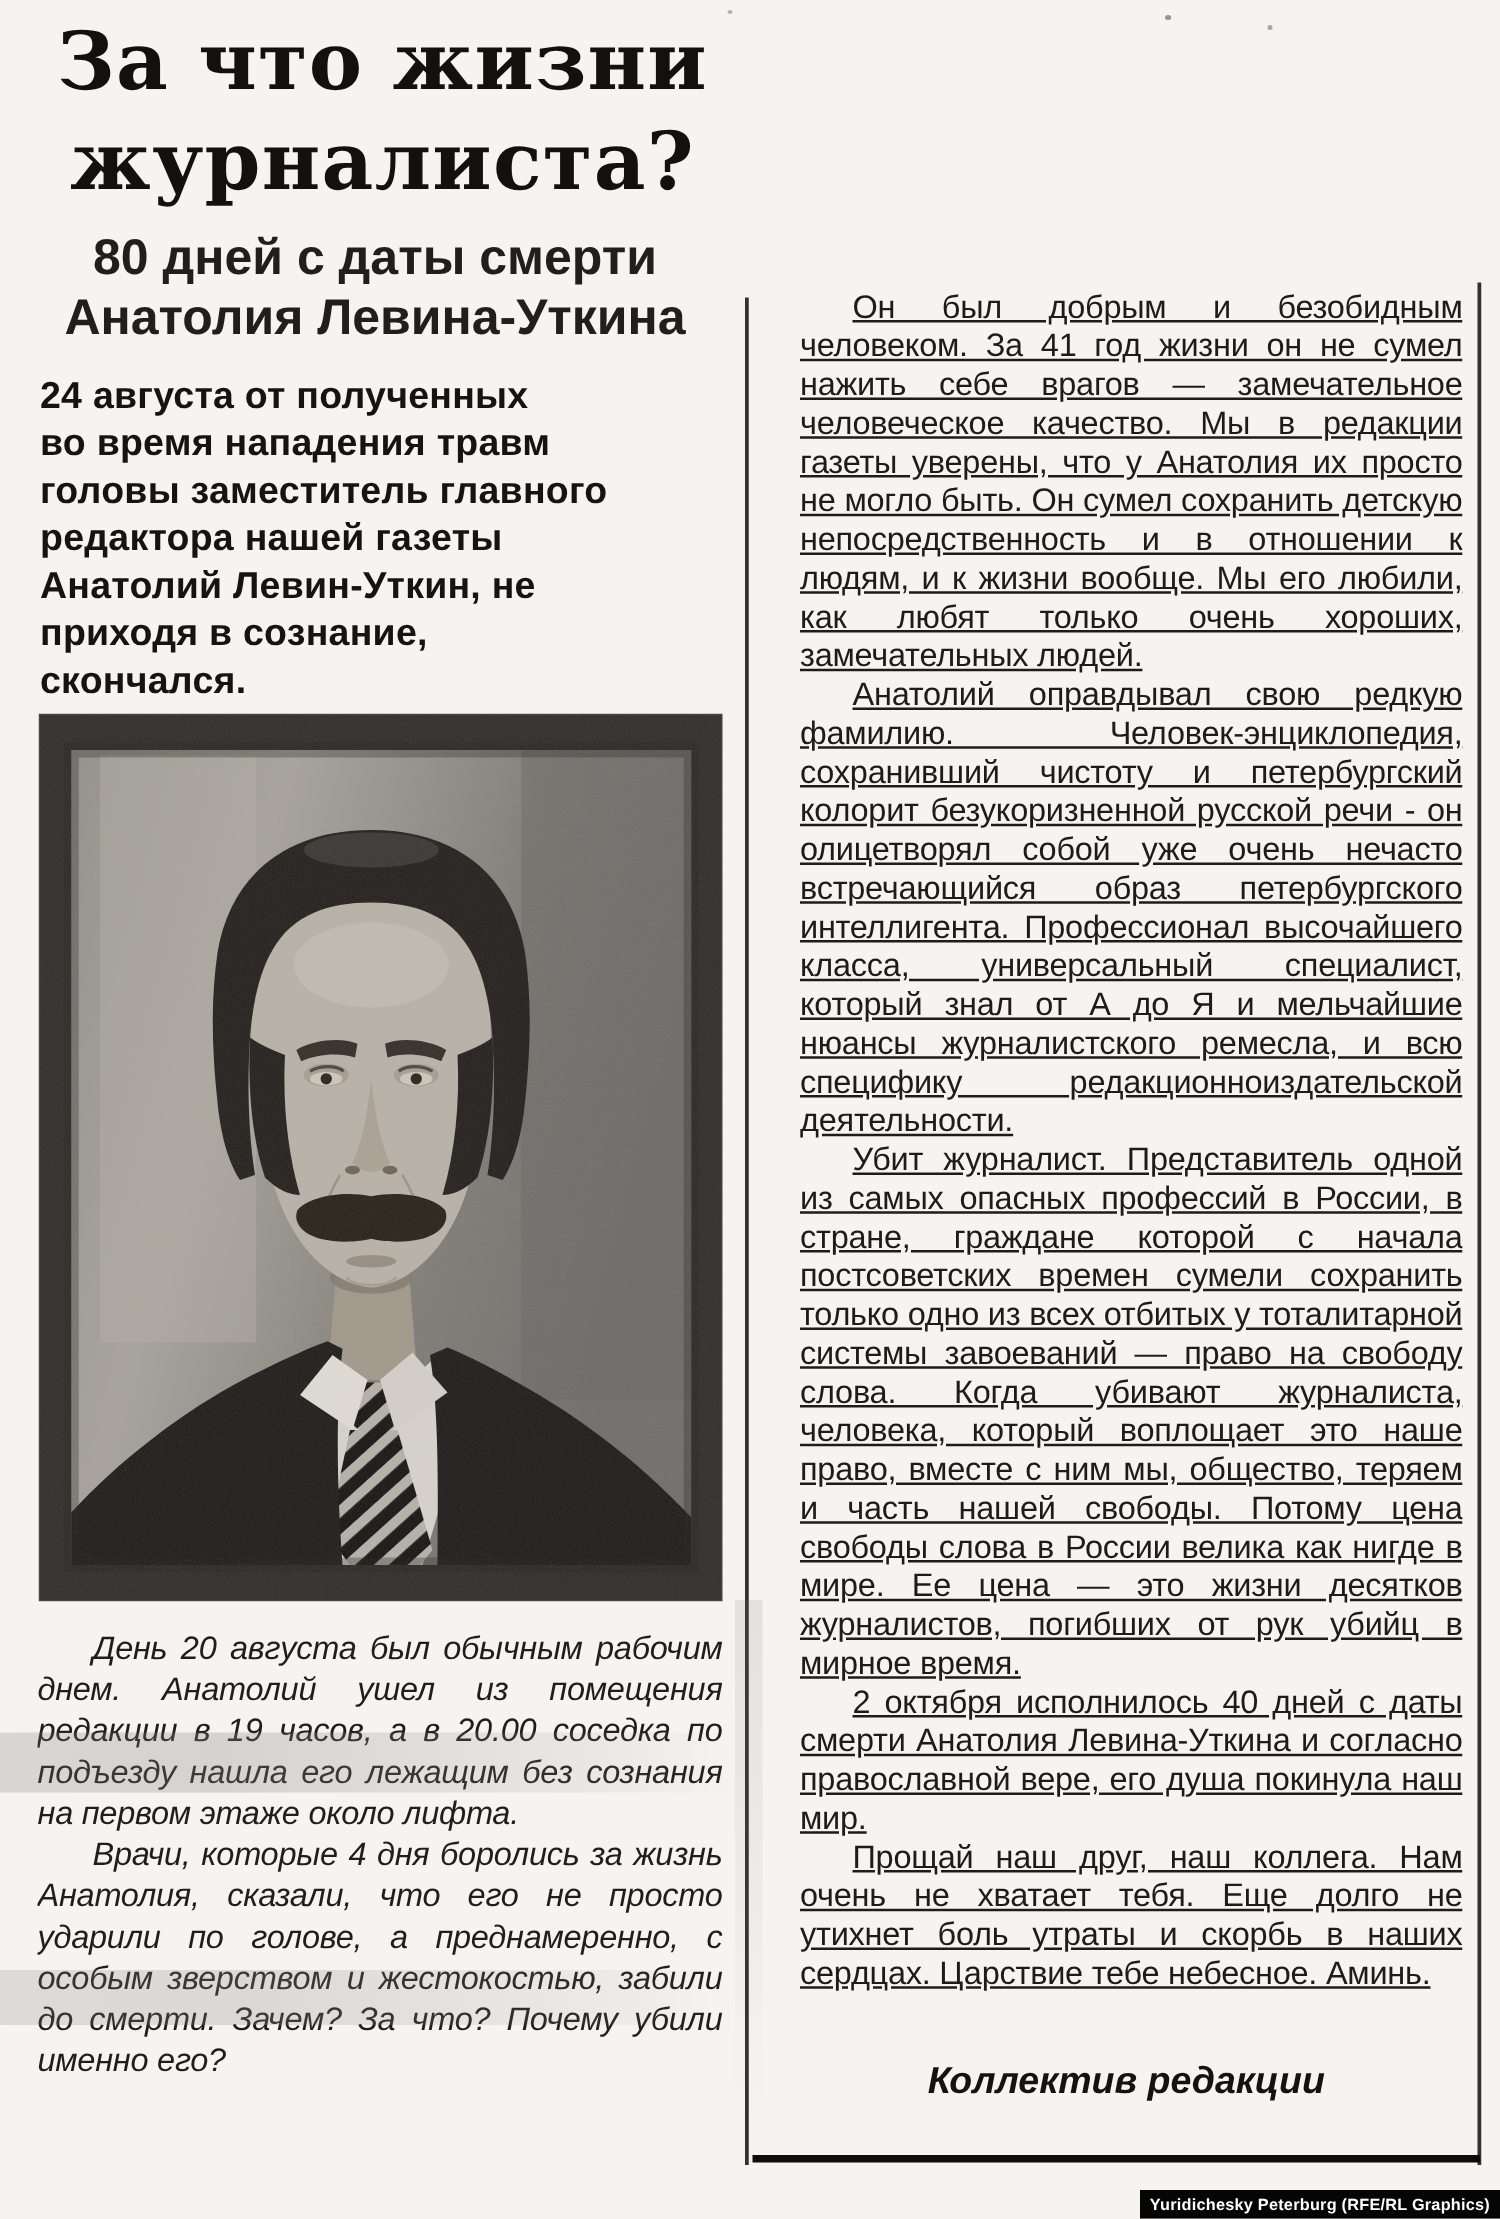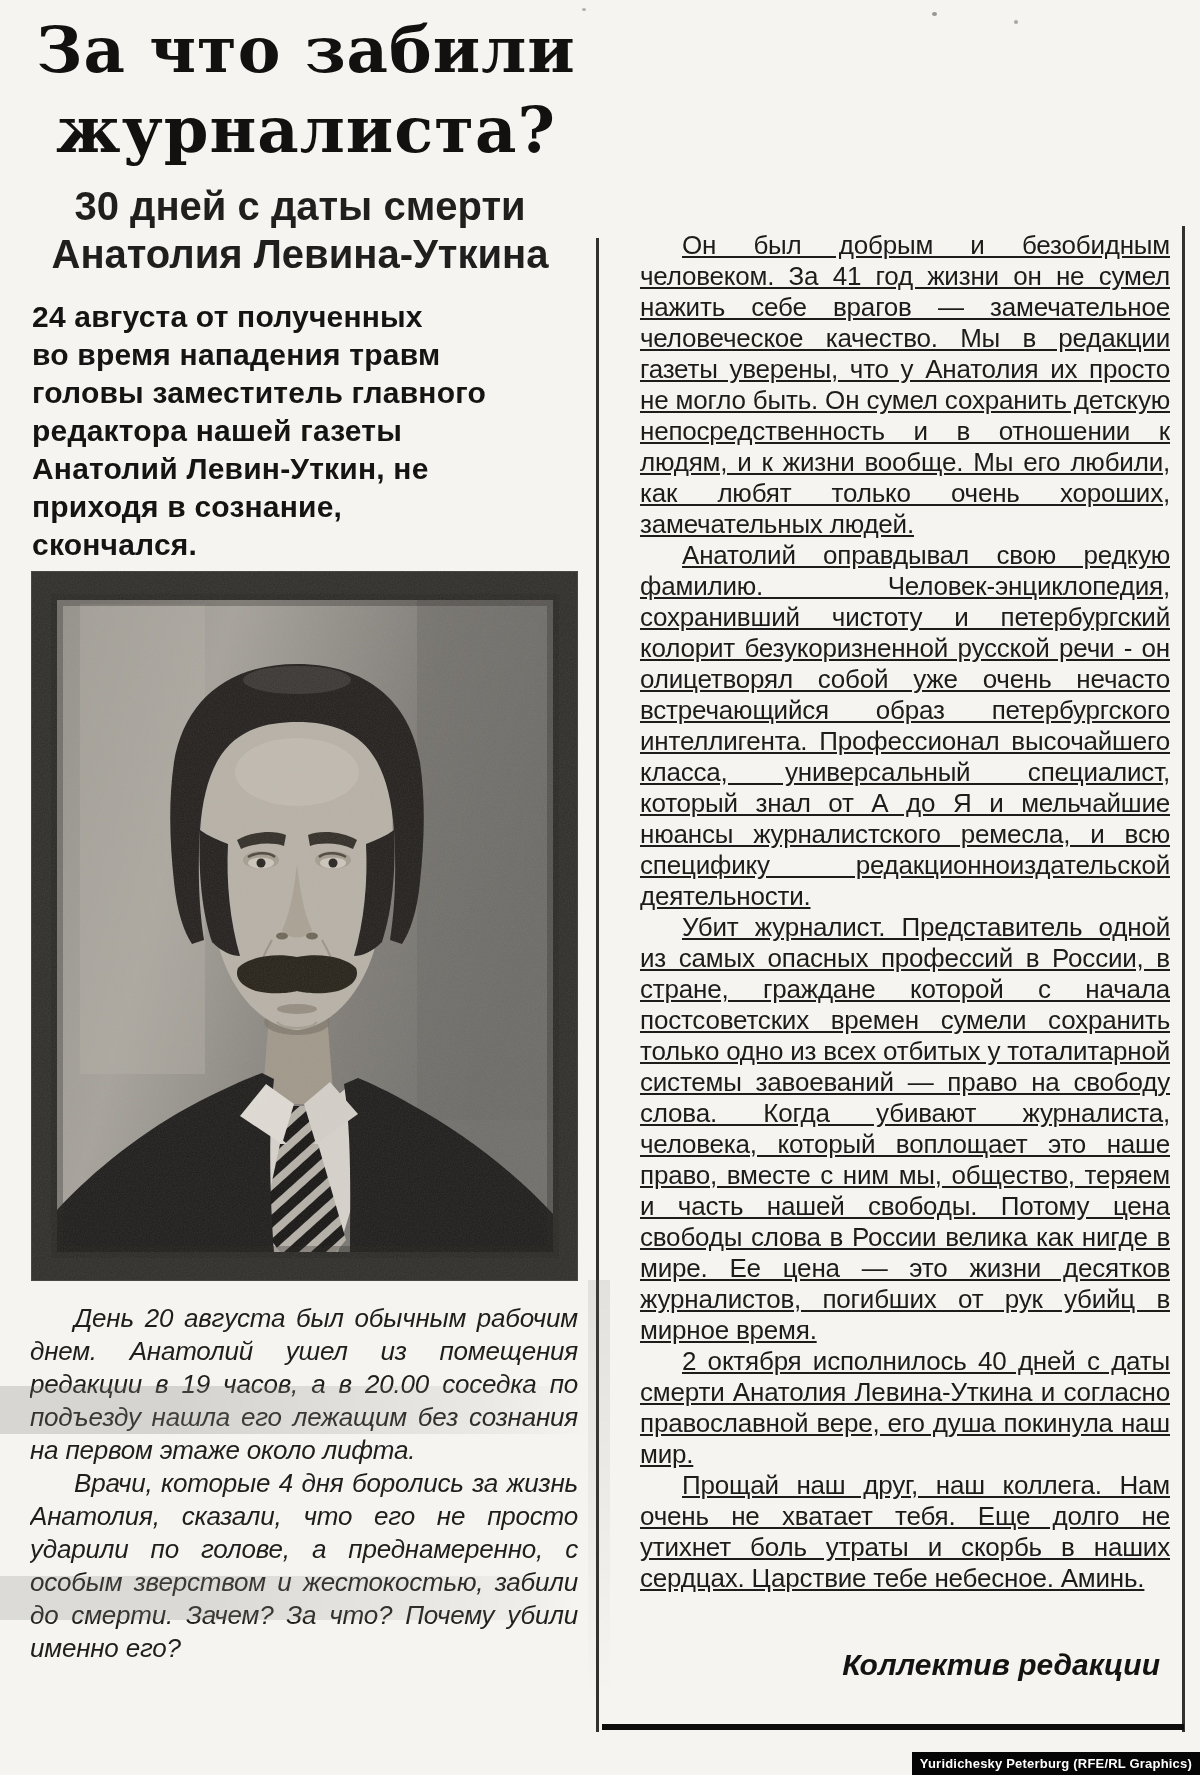--- a/index.html
+++ b/index.html
@@ -47,21 +47,21 @@
   .right-text{
     position:absolute;left:640px;top:230px;width:530px;height:1392px;
     overflow:hidden;
     font-size:26px;line-height:31px;text-align:justify;
     letter-spacing:-.2px;color:#1d1c1a;text-decoration:underline;
   }
   .right-text p{text-indent:42px;hyphens:auto;}
   .signature{
     position:absolute;left:642px;top:1648px;width:526px;
     font-size:30px;font-weight:bold;font-style:italic;
-    text-align:right;padding-right:8px;color:#141312;
+    text-align:center;padding-right:8px;color:#141312;
   }
   .col-rule{position:absolute;background:var(--rule);width:3px;opacity:.88;}
   .col-rule.left{left:596px;top:238px;height:1494px;}
   .col-rule.right{left:1182px;top:226px;height:1506px;}
   .bottom-rule{
     position:absolute;left:602px;top:1724px;width:582px;height:6px;
     background:#0e0d0c;
   }
   .watermark{
     position:absolute;right:0;top:1752px;height:23px;
@@ -83,24 +83,24 @@
     background:linear-gradient(180deg,rgba(120,118,112,.15),rgba(120,118,112,0));
   }
   .speck{position:absolute;border-radius:50%;background:#4b4945;pointer-events:none;}
   .speck.s1{left:932px;top:12px;width:5px;height:4px;opacity:.55;}
   .speck.s2{left:1014px;top:20px;width:4px;height:4px;opacity:.45;}
   .speck.s3{left:582px;top:8px;width:4px;height:3px;opacity:.4;}
 </style>
 </head>
 <body>
 
-<h1 class="headline prewrap">За что забили
+<h1 class="headline prewrap">За что жизни
 журналиста?</h1>
 
-<h2 class="subhead prewrap">30 дней с даты смерти
+<h2 class="subhead prewrap">80 дней с даты смерти
 Анатолия Левина-Уткина</h2>
 
 <p class="lead prewrap">24 августа от полученных
 во время нападения травм
 головы заместитель главного
 редактора нашей газеты
 Анатолий Левин-Уткин, не
 приходя в сознание,
 скончался.</p>
 

